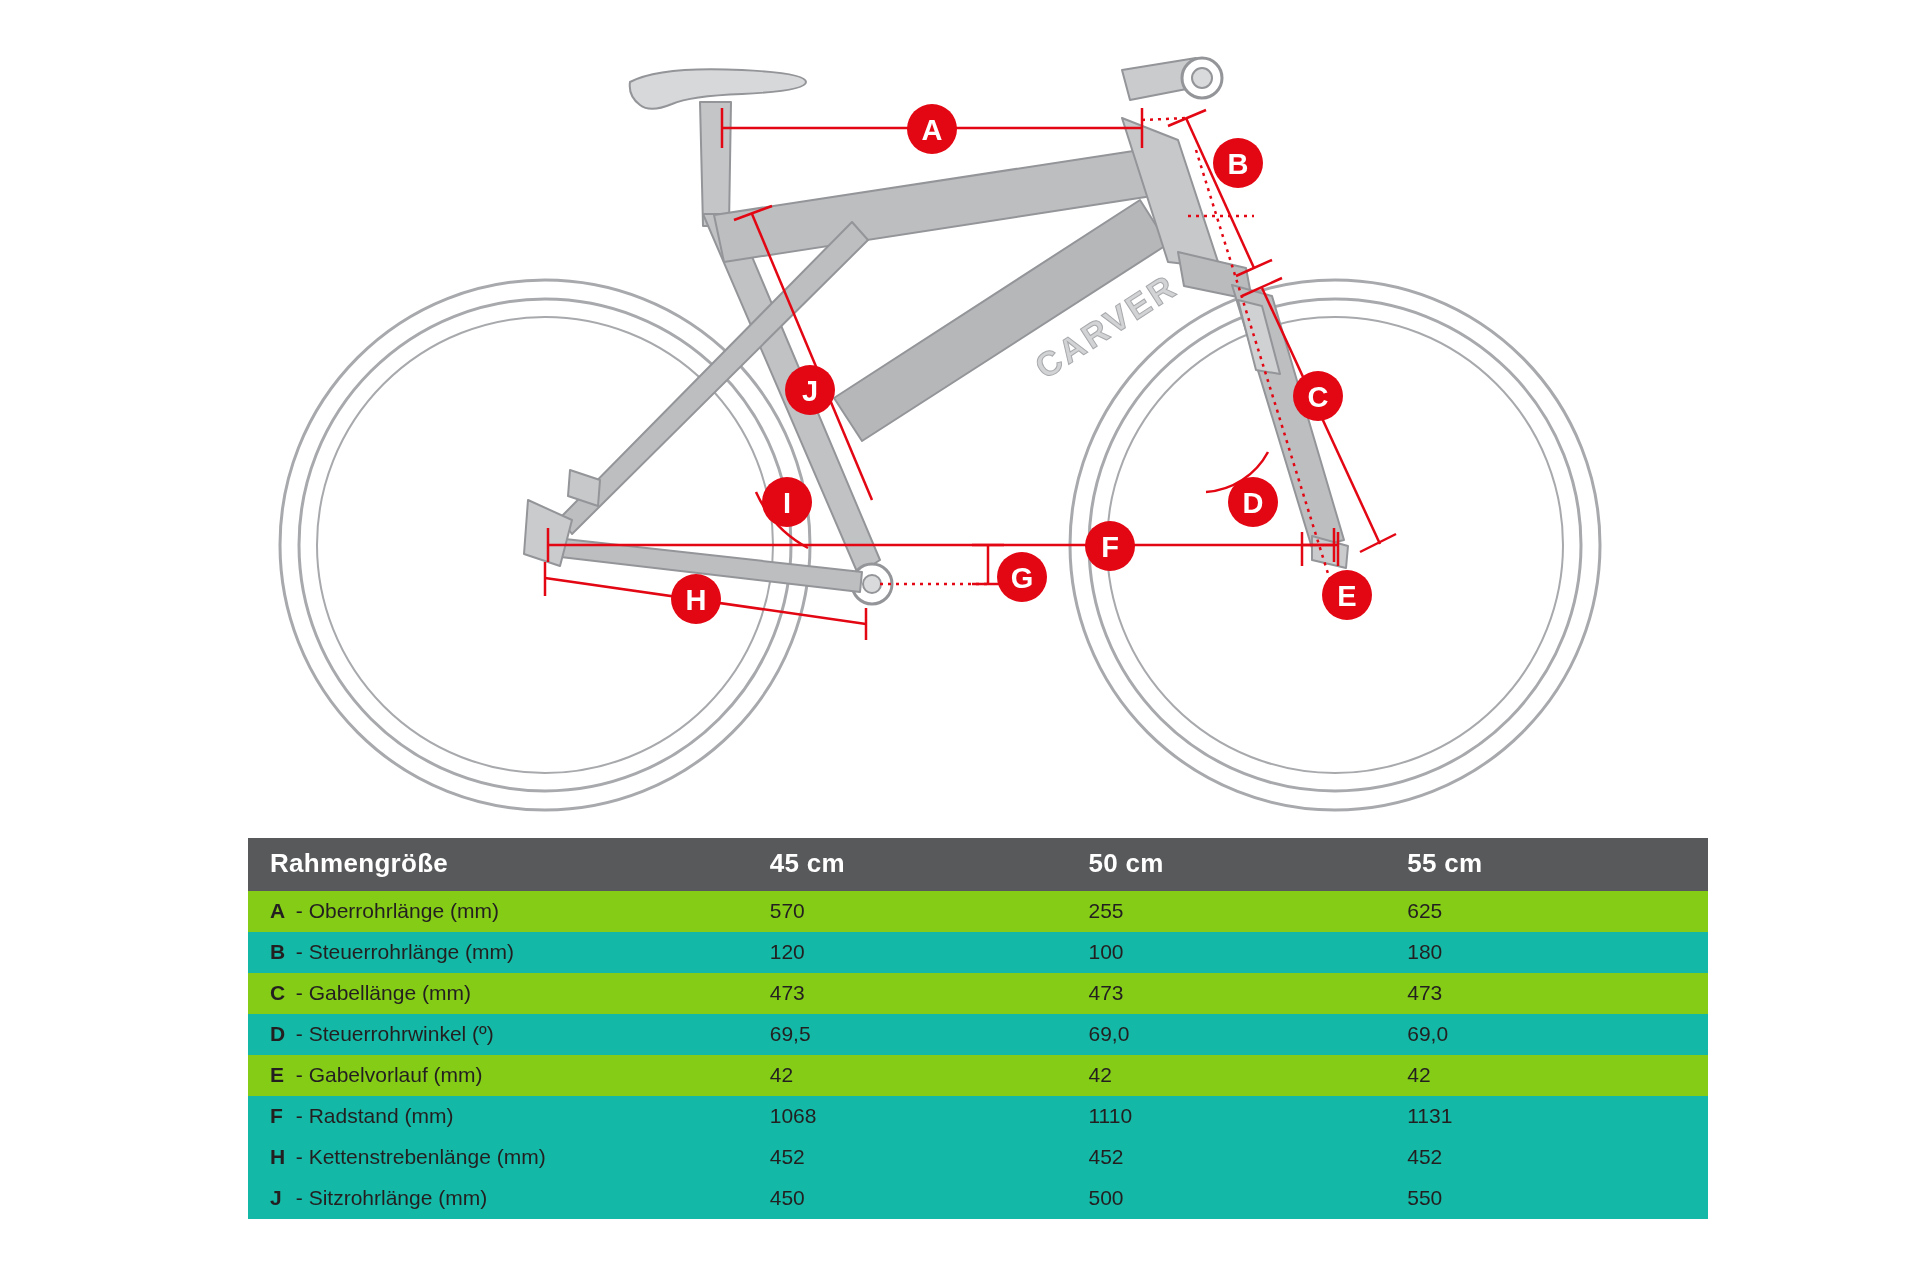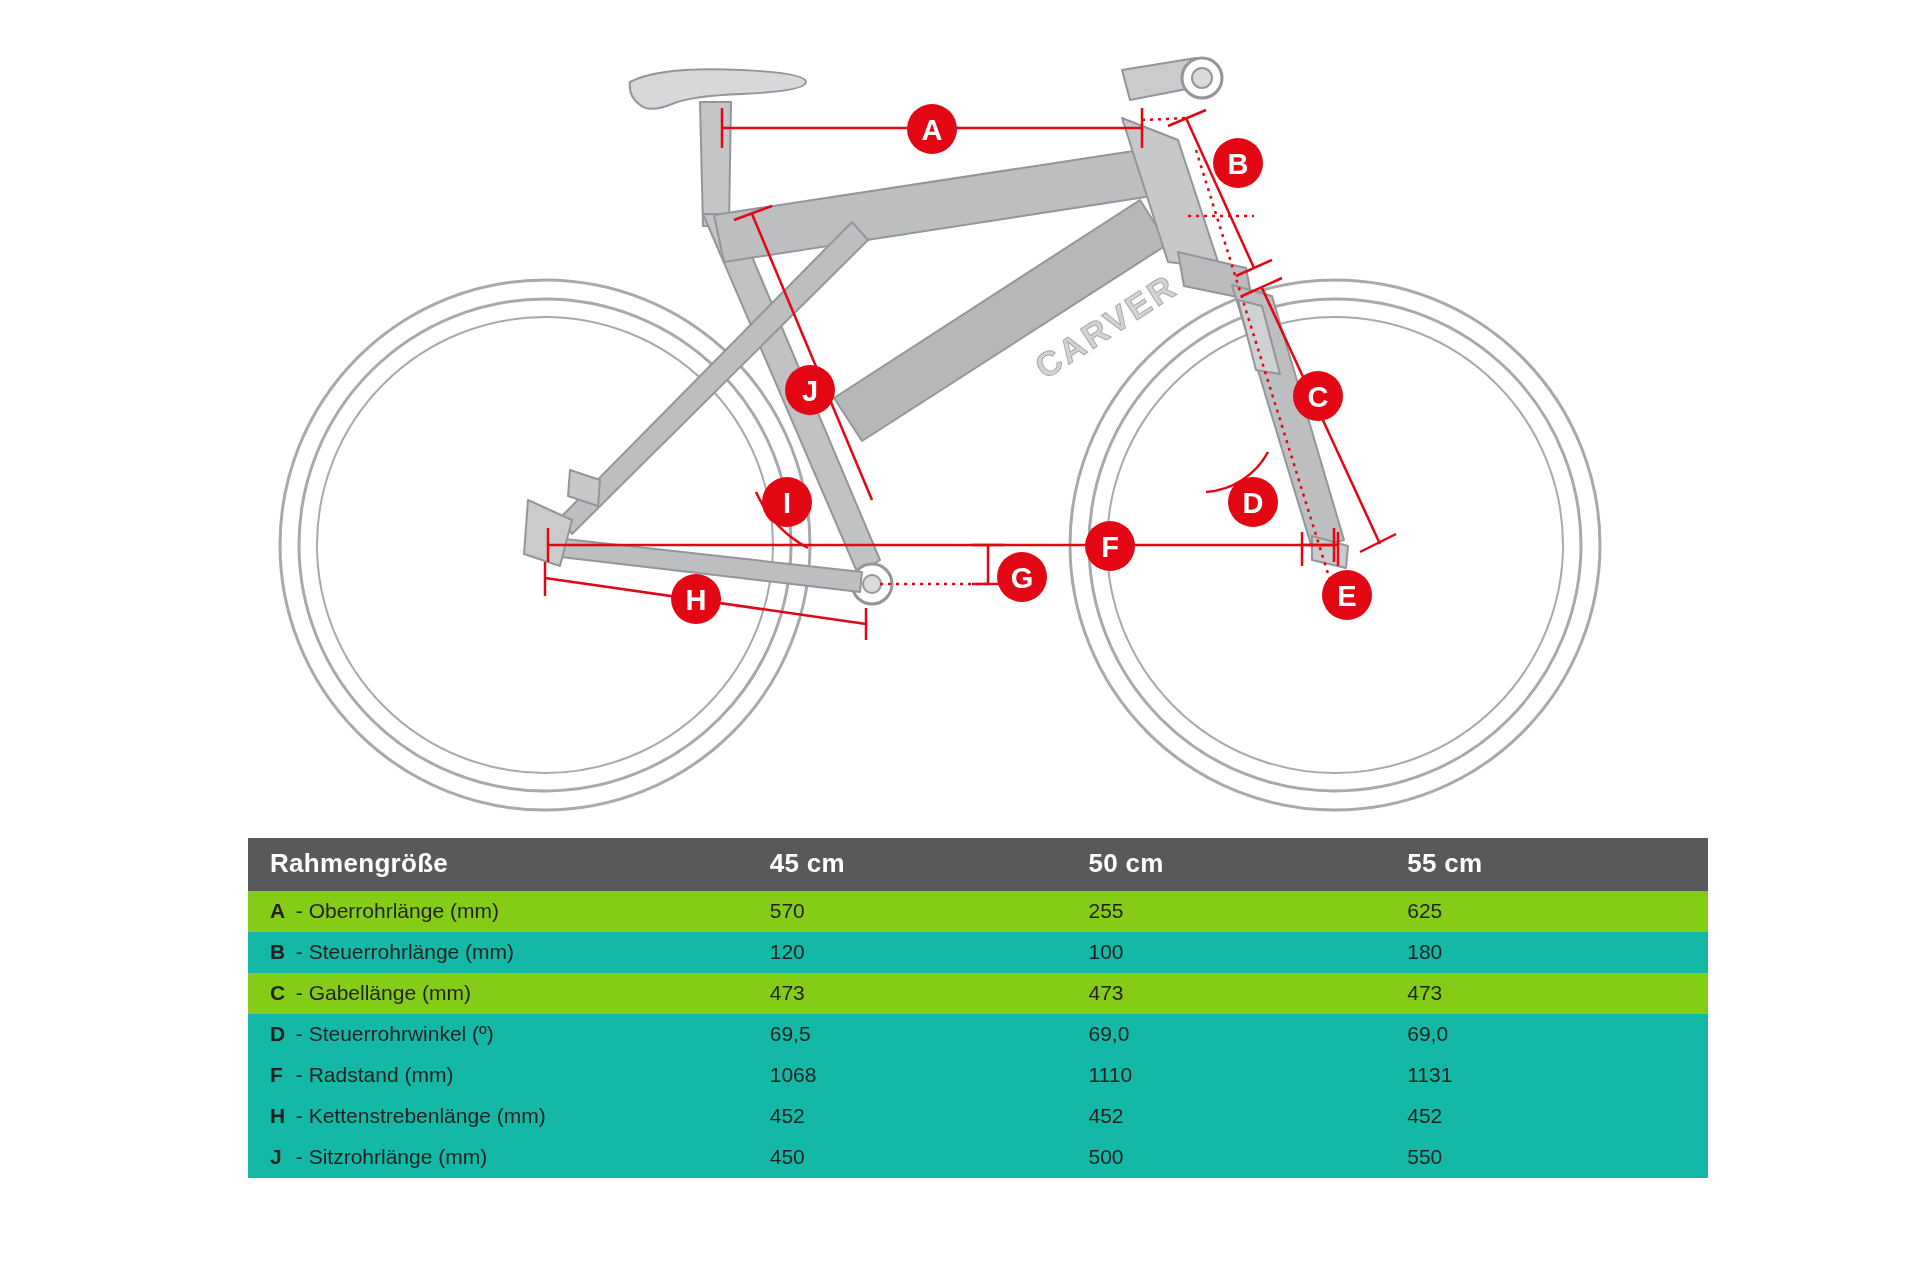--- a/index.html
+++ b/index.html
@@ -263,20 +263,26 @@
         <td class="c-val">473</td>
         <td class="c-val">473</td>
         <td class="c-val">473</td>
       </tr>
       <tr class="even">
         <td class="c-label"><span class="letter">D</span> <span>- Steuerrohrwinkel (º)</span></td>
         <td class="c-val">69,5</td>
         <td class="c-val">69,0</td>
         <td class="c-val">69,0</td>
       </tr>
+      <tr class="odd">
+        <td class="c-label"><span class="letter">E</span> <span>- Gabelvorlauf (mm)</span></td>
+        <td class="c-val">42</td>
+        <td class="c-val">42</td>
+        <td class="c-val">42</td>
+      </tr>
       <tr class="even">
         <td class="c-label"><span class="letter">F</span> <span>- Radstand (mm)</span></td>
         <td class="c-val">1068</td>
         <td class="c-val">1110</td>
         <td class="c-val">1131</td>
       </tr>
       <tr class="even">
         <td class="c-label"><span class="letter">H</span> <span>- Kettenstrebenlänge (mm)</span></td>
         <td class="c-val">452</td>
         <td class="c-val">452</td>

